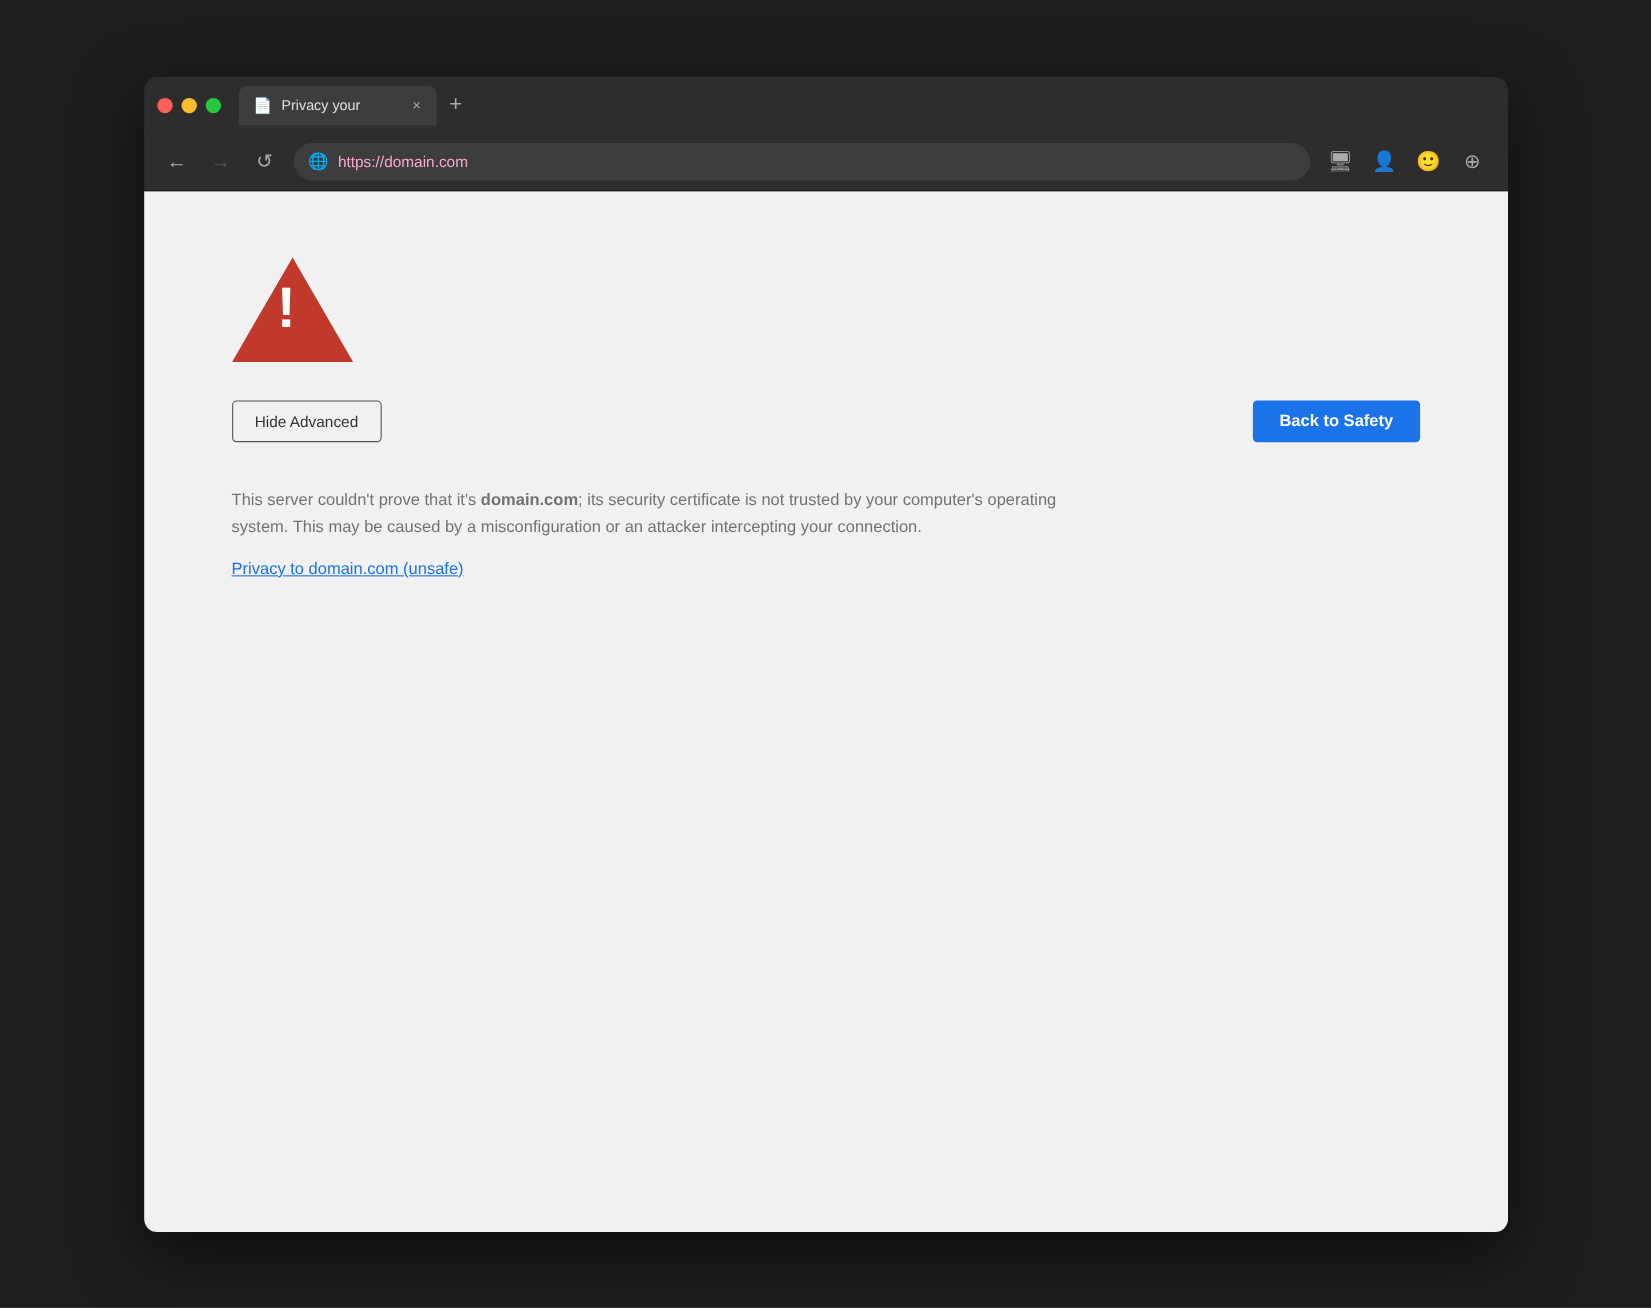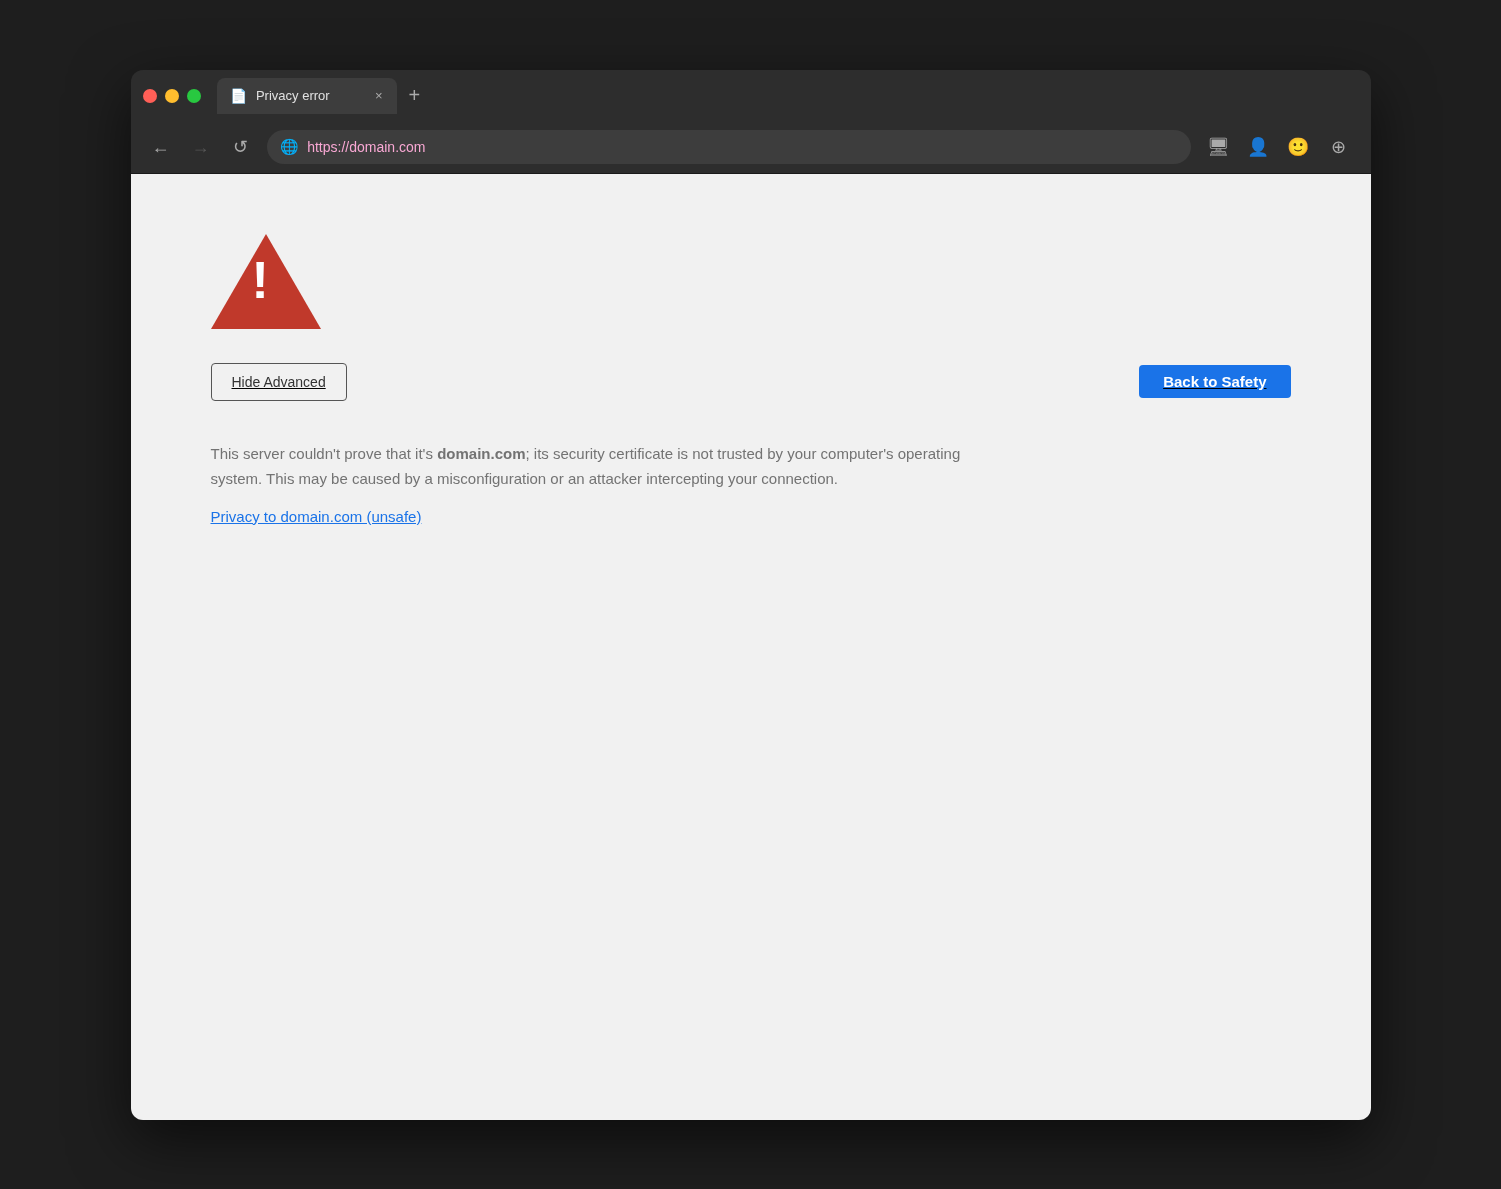--- a/index.html
+++ b/index.html
@@ -209,24 +209,22 @@
     .error-code {
       font-size: 13px;
       color: #888;
       letter-spacing: 0.5px;
       margin-bottom: 40px;
       font-family: monospace;
     }
 
     .button-row {
       display: flex;
-      align-items: center;
       gap: 16px;
       margin-bottom: 40px;
-      text-decoration: underline;
     }
 
     .btn-hide-advanced {
       background: transparent;
       border: 1px solid #555;
       border-radius: 4px;
       padding: 10px 20px;
       font-size: 14px;
       color: #333;
       cursor: pointer;
@@ -272,21 +270,21 @@
 
   <div class="title-bar">
     <div class="traffic-lights">
       <div class="traffic-light close"></div>
       <div class="traffic-light minimize"></div>
       <div class="traffic-light maximize"></div>
     </div>
     <div class="tab-bar">
       <div class="tab">
         <span class="tab-icon">📄</span>
-        <span>Privacy error</span>
+        <span>Privacy your</span>
         <span class="tab-close">×</span>
       </div>
       <div class="tab-new">+</div>
     </div>
   </div>
 
   <div class="nav-bar">
     <div class="nav-btn">←</div>
     <div class="nav-btn disabled">→</div>
     <div class="nav-btn">↺</div>

